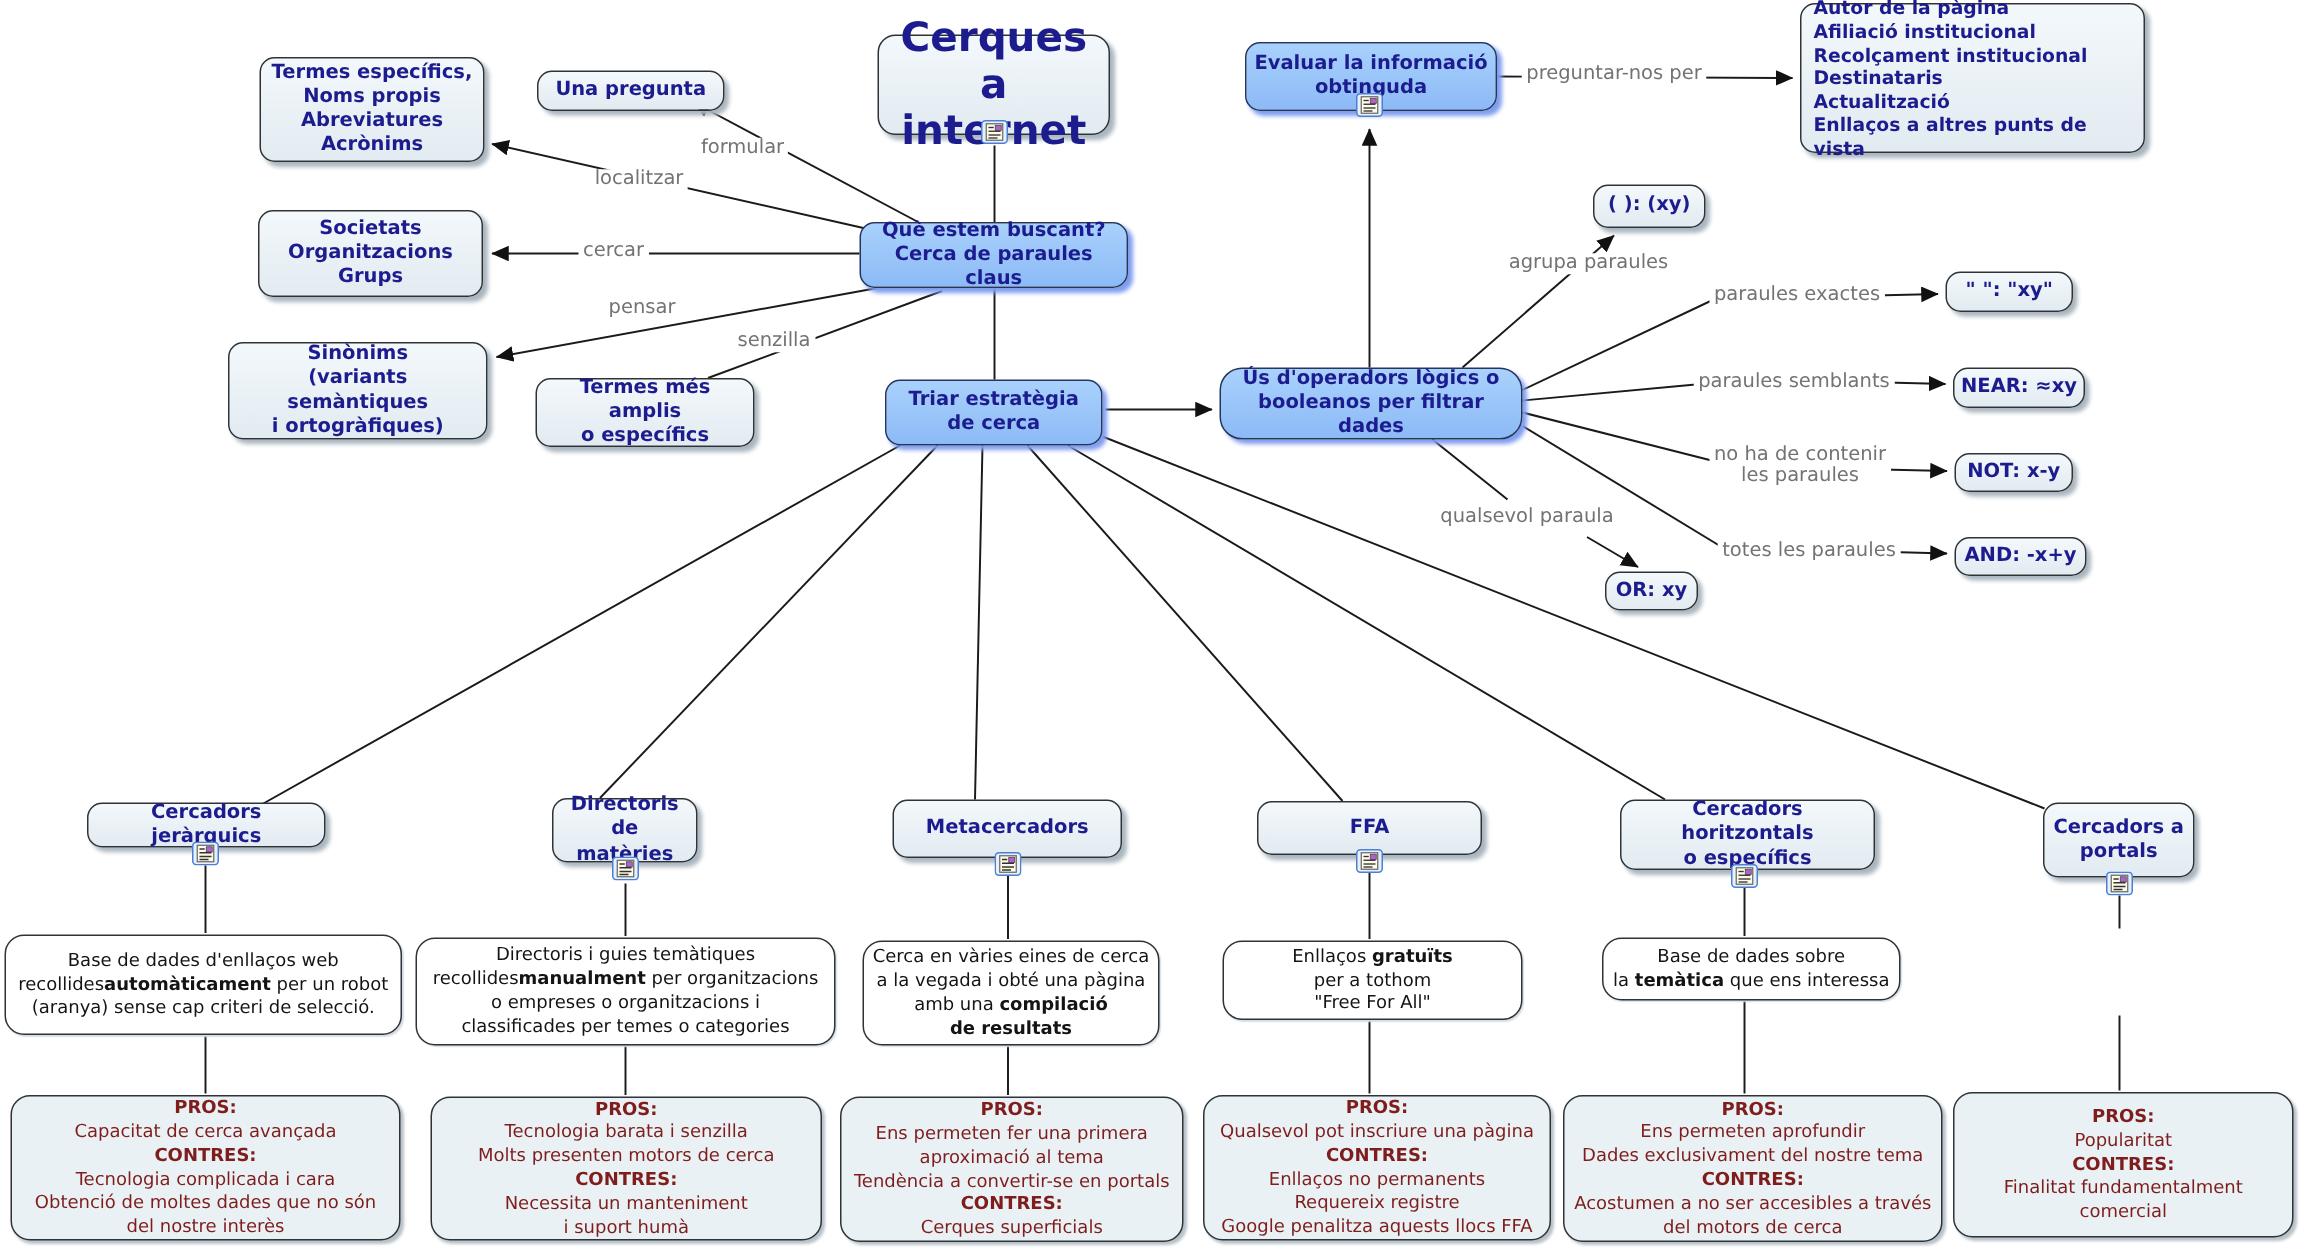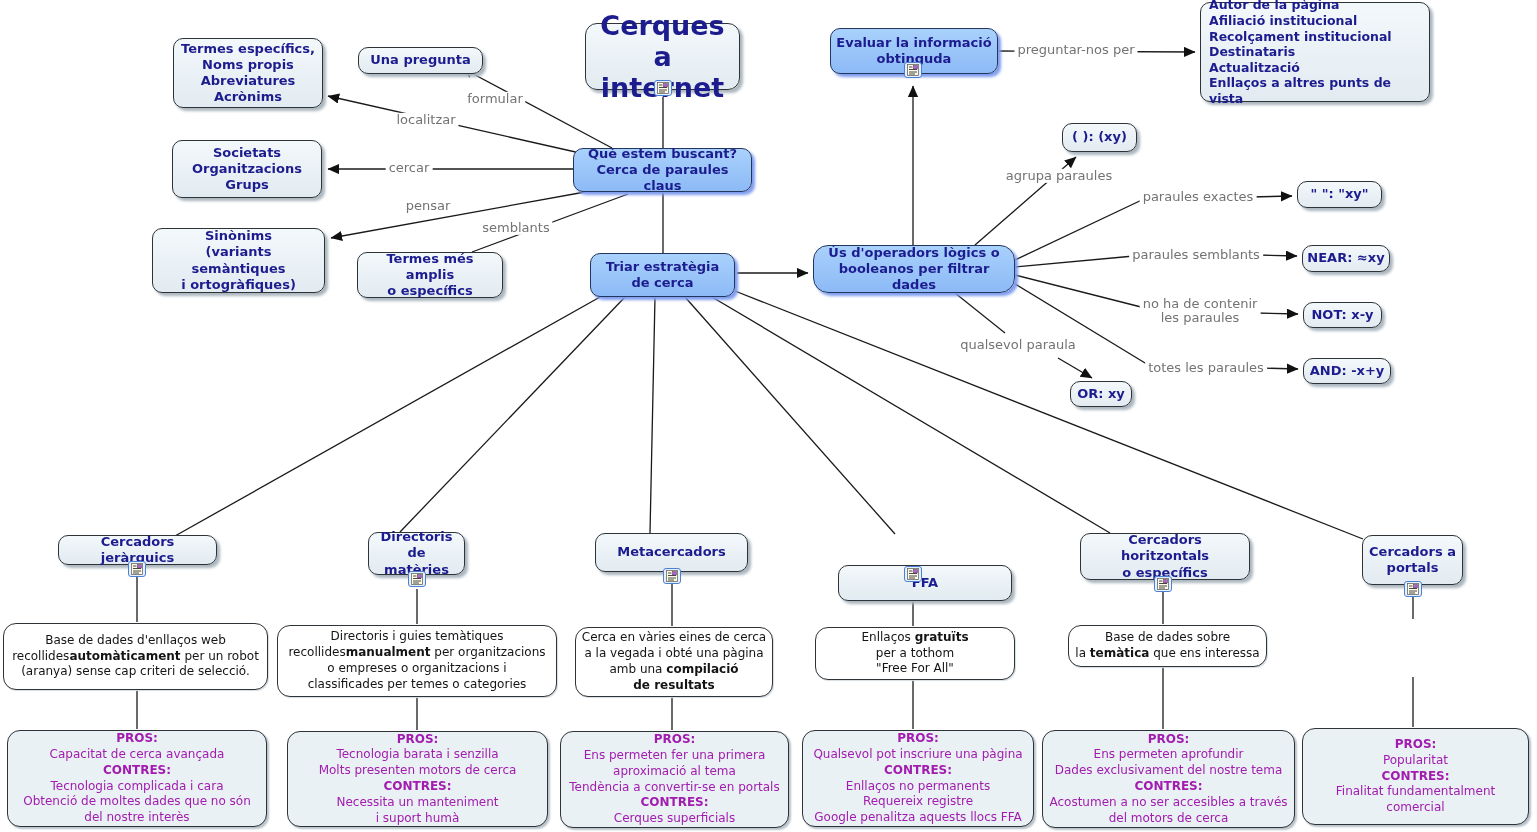--- a/index.html
+++ b/index.html
@@ -9,21 +9,21 @@
   .node{position:absolute;z-index:2;display:flex;align-items:center;justify-content:center;
         text-align:center;white-space:pre-line;box-sizing:border-box;
         border:1.6px solid #2e3338;border-radius:10px;
         font-size:13px;font-weight:bold;color:#1c1c8f;line-height:1.25;padding:2px 4px;}
   .light{background:linear-gradient(180deg,#f3f8fb 0%,#e2ebf1 100%);
          box-shadow:3px 3px 3px #aab6bf;}
   .blue{background:linear-gradient(180deg,#a9d1fc 0%,#8cbaf6 100%);
         border-color:#24365e;box-shadow:3px 3px 3px #7f9df0;}
   .whitebox{background:#fff;border-radius:13px;font-weight:normal;color:#141414;
             font-size:12px;line-height:1.32;box-shadow:1px 1px 1px #d7dde2;}
-  .prosbox{background:#e9f1f4;border-radius:13px;font-weight:normal;color:#a21caf;
+  .prosbox{background:#e9f1f4;border-radius:13px;font-weight:normal;color:#7f1d1d;
            font-size:12px;line-height:1.32;box-shadow:2px 2px 2px #b8c2c9;}
   .title{font-size:27px;line-height:1.15;border-radius:12px;}
   .alignleft{text-align:left;justify-content:flex-start;font-size:12.5px;padding:4px 8px;}
   .lbl{position:absolute;z-index:3;transform:translate(-50%,-50%);background:#fff;
        color:#737373;font-size:13px;line-height:1.1;white-space:pre-line;text-align:center;
        padding:0 3px;font-weight:normal;}
   .ricon{position:absolute;z-index:4;width:18px;height:16px;display:block;}
   .segb{font-weight:bold;}
 </style>
 </head>
@@ -116,21 +116,21 @@
   <div class="node light" style="left:1297px;top:181px;width:85px;height:27px;">"  ": "xy"</div>
   <div class="node light" style="left:1302px;top:245px;width:88px;height:27px;">NEAR: ≈xy</div>
   <div class="node light" style="left:1303px;top:302px;width:79px;height:26px;">NOT: x-y</div>
   <div class="node light" style="left:1303px;top:358px;width:88px;height:26px;">AND: -x+y</div>
   <div class="node light" style="left:1070px;top:381px;width:62px;height:26px;">OR: xy</div>
 
   <div class="lbl" style="left:495px;top:99px;">formular</div>
   <div class="lbl" style="left:426px;top:120px;">localitzar</div>
   <div class="lbl" style="left:409px;top:168px;">cercar</div>
   <div class="lbl" style="left:428px;top:206px;">pensar</div>
-  <div class="lbl" style="left:516px;top:228px;">semblants</div>
+  <div class="lbl" style="left:516px;top:228px;">senzilla</div>
   <div class="lbl" style="left:1076px;top:50px;">preguntar-nos per</div>
   <div class="lbl" style="left:1059px;top:176px;">agrupa paraules</div>
   <div class="lbl" style="left:1198px;top:197px;">paraules exactes</div>
   <div class="lbl" style="left:1196px;top:255px;">paraules semblants</div>
   <div class="lbl" style="left:1200px;top:311px;">no ha de contenir
 les paraules</div>
   <div class="lbl" style="left:1206px;top:368px;">totes les paraules</div>
   <div class="lbl" style="left:1018px;top:345px;">qualsevol paraula</div>
 
   <div class="node light" style="left:58px;top:535px;width:159px;height:30px;">Cercadors jeràrquics</div>
@@ -162,21 +162,21 @@
 a la vegada i obté una pàgina
 amb una </span><span class="segb">compilació
 de resultats</span></span></div>
   <div class="node prosbox" style="left:560px;top:731px;width:229px;height:97px;"><span><span class="segb">PROS:</span><span>
 Ens permeten fer una primera
 aproximació al tema
 Tendència a convertir-se en portals
 </span><span class="segb">CONTRES:</span><span>
 Cerques superficials</span></span></div>
 
-  <div class="node light" style="left:838px;top:534px;width:174px;height:36px;margin-top:31px;">FFA</div>
+  <div class="node light" style="left:838px;top:534px;width:150px;height:36px;">FFA</div>
   <div class="node whitebox" style="left:815px;top:627px;width:200px;height:53px;"><span><span>Enllaços </span><span class="segb">gratuïts</span><span>
 per a tothom
 "Free For All"</span></span></div>
   <div class="node prosbox" style="left:802px;top:730px;width:232px;height:97px;"><span><span class="segb">PROS:</span><span>
 Qualsevol pot inscriure una pàgina
 </span><span class="segb">CONTRES:</span><span>
 Enllaços no permanents
 Requereix registre
 Google penalitza aquests llocs FFA</span></span></div>
 

